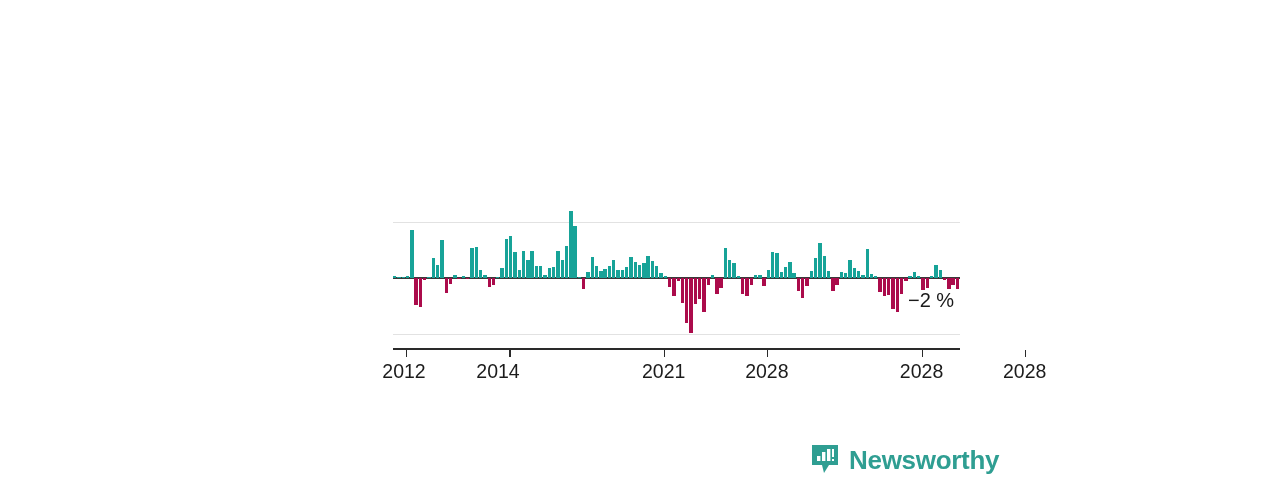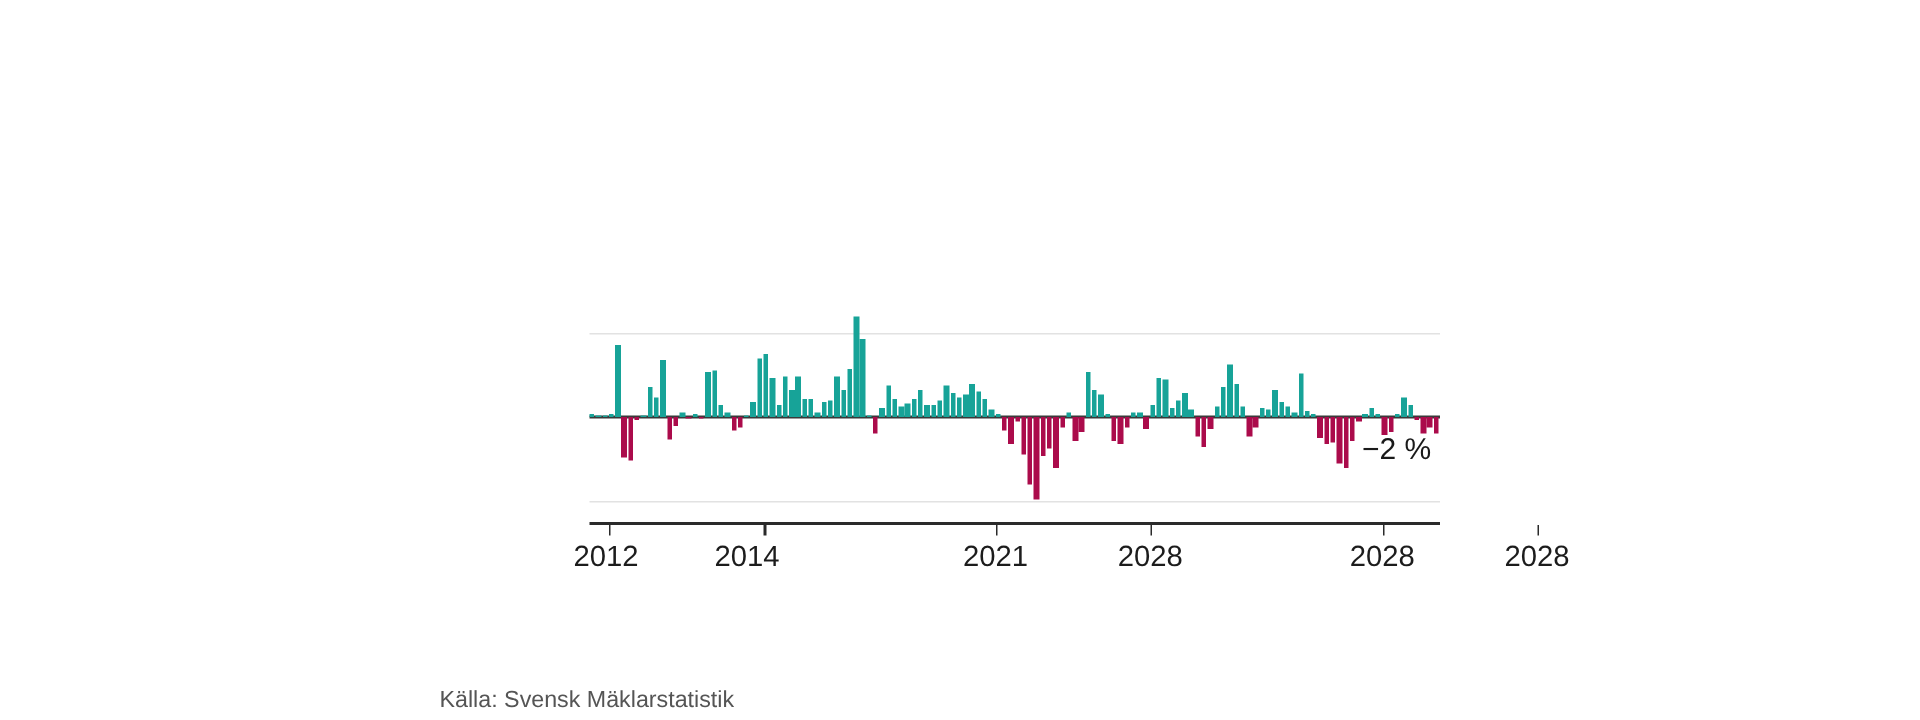--- a/index.html
+++ b/index.html
@@ -230,16 +230,28 @@
         <div class="tick" style="left: 766.854px;"></div>
         <div class="xlabel" style="left: 766.854px;">2028</div>
         <div class="tick" style="left: 921.552px;"></div>
         <div class="xlabel" style="left: 921.552px;">2028</div>
         <div class="tick" style="left: 1024.68px;"></div>
         <div class="xlabel" style="left: 1024.68px;">2028</div>
       </div>
     <div class="endlabel">−2 %</div>
   </div>
 
-  <div class="source">Källa: Svensk Mäklarstatistik</div>
-
+
+  <div class="logo">
+    <span class="logo-mark">
+      <svg viewBox="0 0 30 34" width="30" height="34" aria-hidden="true">
+        <path d="M2 2 h26 v20 h-9 l-5 8 -2 -8 h-10 z" fill="#2f9e92"></path>
+        <rect x="7" y="13" width="3.4" height="5" fill="#ffffff"></rect>
+        <rect x="12" y="9" width="3.4" height="9" fill="#ffffff"></rect>
+        <rect x="17" y="6" width="3.4" height="12" fill="#ffffff"></rect>
+        <rect x="22" y="6" width="2" height="8" fill="#ffffff"></rect>
+        <rect x="22" y="16" width="2" height="2" fill="#ffffff"></rect>
+      </svg>
+    </span>
+    <span class="logo-text">Newsworthy</span>
+  </div>
 
 </div>
 
 </body></html>

